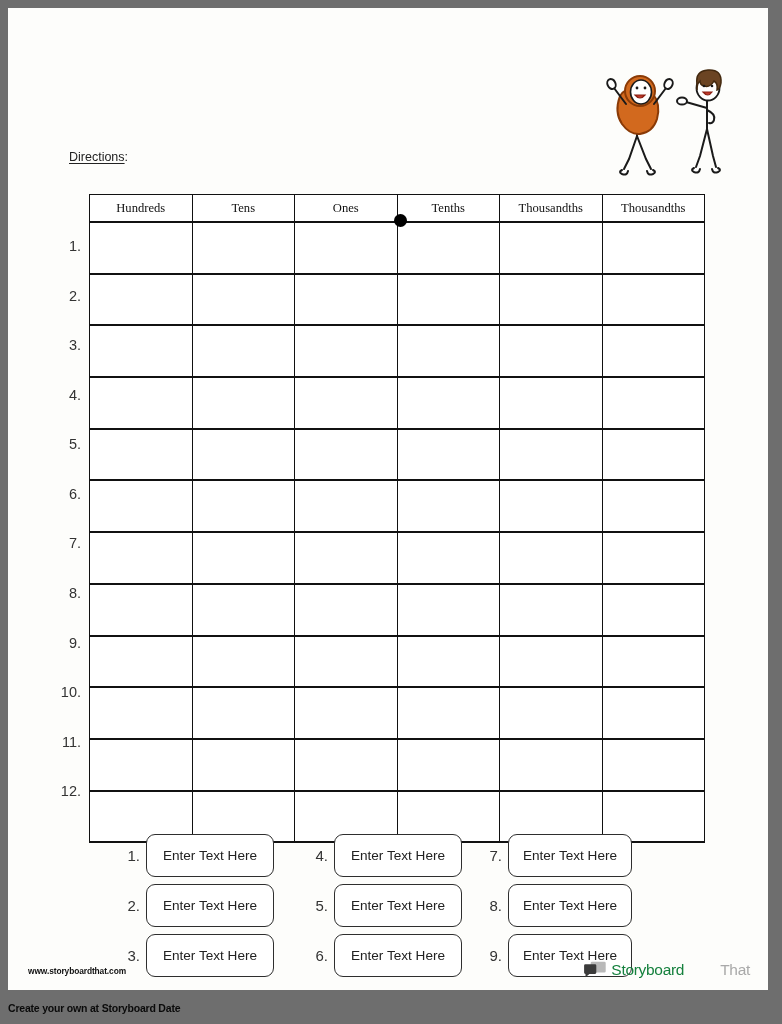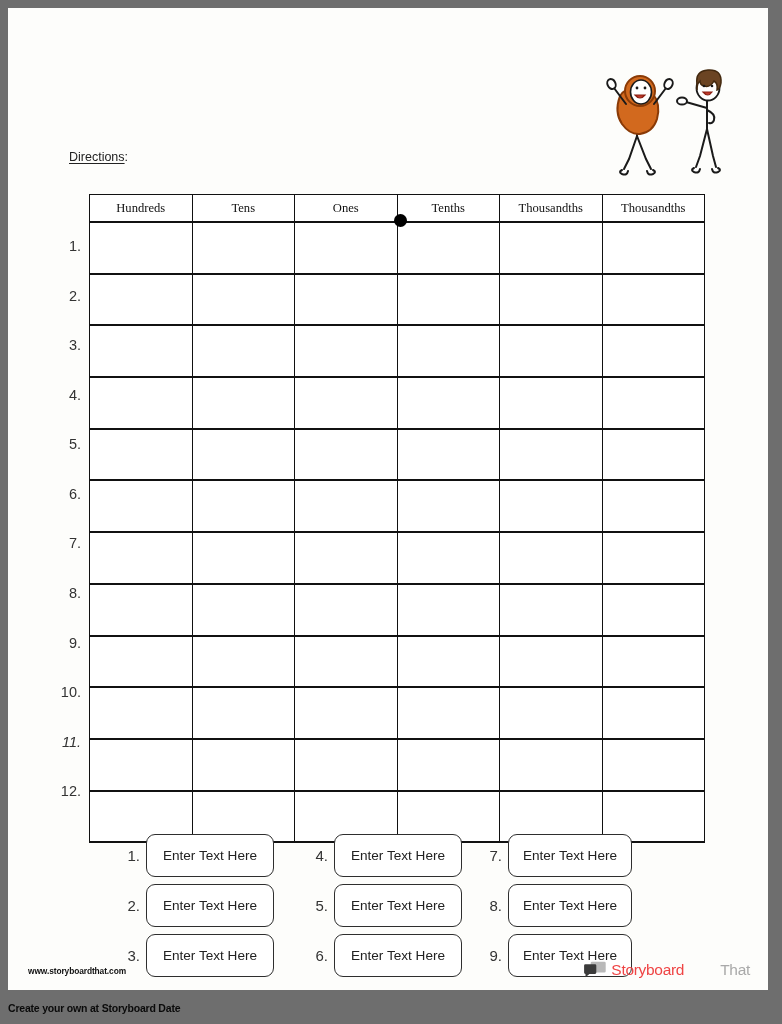--- a/index.html
+++ b/index.html
@@ -213,21 +213,21 @@
     display: flex;
     align-items: center;
     height: 22px;
   }
   #footer-logo .logo-text {
     font-size: 15.5px;
     letter-spacing: -0.3px;
     margin-left: 5px;
     line-height: 1;
   }
-  .logo-dark { color: #ef4444; }
+  .logo-dark { color: #15803d; }
   .logo-grey { color: #a9a9a9; padding-left: 36px; }
 
   
   #bottom-strip {
     position: absolute;
     left: 0;
     top: 998px;
     width: 782px;
     height: 26px;
     background: #6e6e6e;
@@ -419,21 +419,21 @@
         <div class="rownum" style="top: 45.08px;">1.</div>
         <div class="rownum" style="top: 94.64px;">2.</div>
         <div class="rownum" style="top: 144.2px;">3.</div>
         <div class="rownum" style="top: 193.76px;">4.</div>
         <div class="rownum" style="top: 243.32px;">5.</div>
         <div class="rownum" style="top: 292.88px;">6.</div>
         <div class="rownum" style="top: 342.44px;">7.</div>
         <div class="rownum" style="top: 392px;">8.</div>
         <div class="rownum" style="top: 441.56px;">9.</div>
         <div class="rownum" style="top: 491.12px;">10.</div>
-        <div class="rownum" style="top: 540.68px; font-style: italic;">11.</div>
+        <div class="rownum" style="top: 540.68px;">11.</div>
         <div class="rownum" style="top: 590.24px;">12.</div>
       </div>
   </div>
 
   <div id="answers">
       <div class="ans-cell" style="left: 0px; top: 0px;">
         <div class="ans-num">1.</div>
         <div class="ans-box" style="width: 128px;">
           <span>Enter Text Here</span>
         </div>

